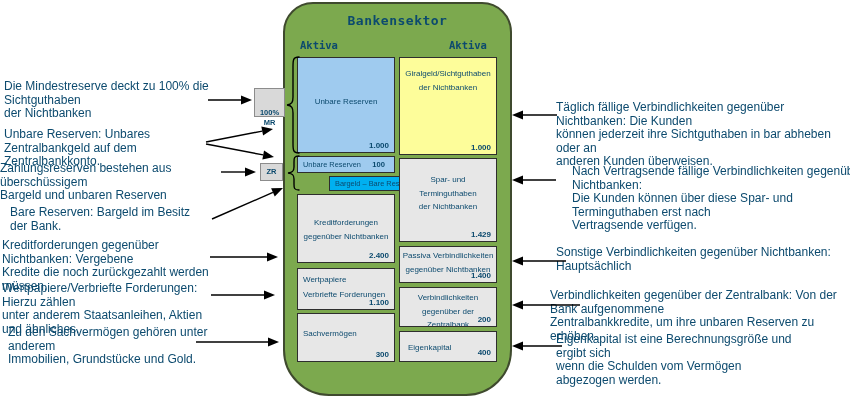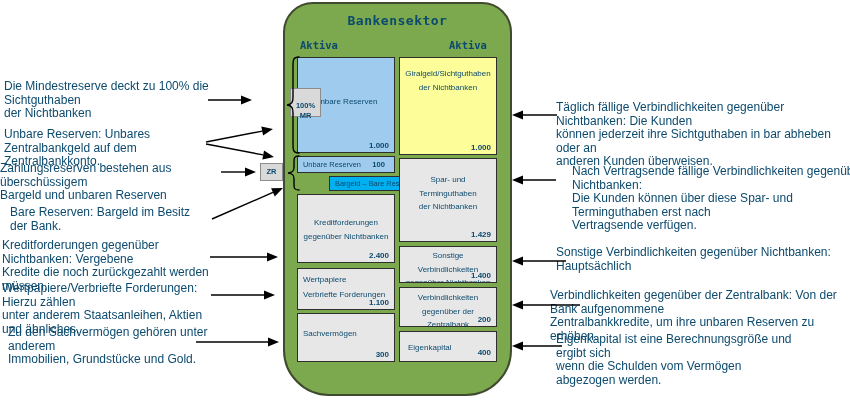--- a/index.html
+++ b/index.html
@@ -85,40 +85,40 @@
   <div class="box bg-gray" style="left:399px;top:158px;width:98px;height:84px;">
     <div class="lbl c" style="top:14px;">
       <div>Spar- und Terminguthaben</div>
       <div>der Nichtbanken</div>
     </div>
     <div class="val">1.429</div>
   </div>
 
   <div class="box bg-gray" style="left:399px;top:246px;width:98px;height:37px;">
     <div class="lbl c" style="top:2px;">
-      <div>Sonstige Verbindlichkeiten</div>
+      <div>Passiva Verbindlichkeiten</div>
       <div>gegenüber Nichtbanken</div>
     </div>
     <div class="val">1.400</div>
   </div>
 
   <div class="box bg-gray" style="left:399px;top:287px;width:98px;height:40px;">
     <div class="lbl c" style="top:3px;">
       <div>Verbindlichkeiten</div>
       <div>gegenüber der Zentralbank</div>
     </div>
     <div class="val">200</div>
   </div>
 
   <div class="box bg-gray" style="left:399px;top:331px;width:98px;height:31px;">
     <div class="lbl l" style="top:9px;left:8px;"><span>Eigenkapital</span></div>
     <div class="val" style="bottom:4px;">400</div>
   </div>
 
-  <div class="badge" style="left:254px;top:88px;width:31px;height:29px;padding-top:12px;margin-left:36px;">
+  <div class="badge" style="left:254px;top:88px;width:31px;height:29px;padding-top:19px;">
     <div class="bl">100%</div>
     <div class="bl">MR</div>
   </div>
   <div class="badge" style="left:260px;top:163px;width:23px;height:18px;">
     <div class="bl" style="line-height:16px;">ZR</div>
   </div>
 
   <div class="ann" style="left:4px;top:80px;width:210px;">
     <div>Die Mindestreserve deckt zu 100% die Sichtguthaben</div>
     <div>der Nichtbanken</div>

